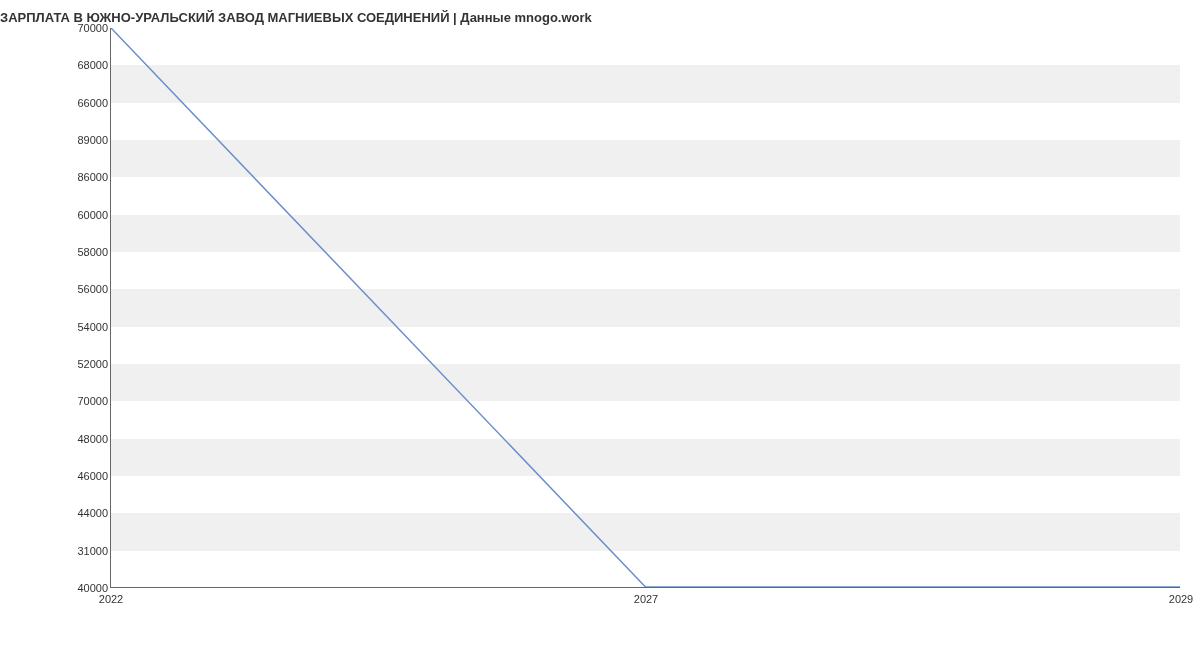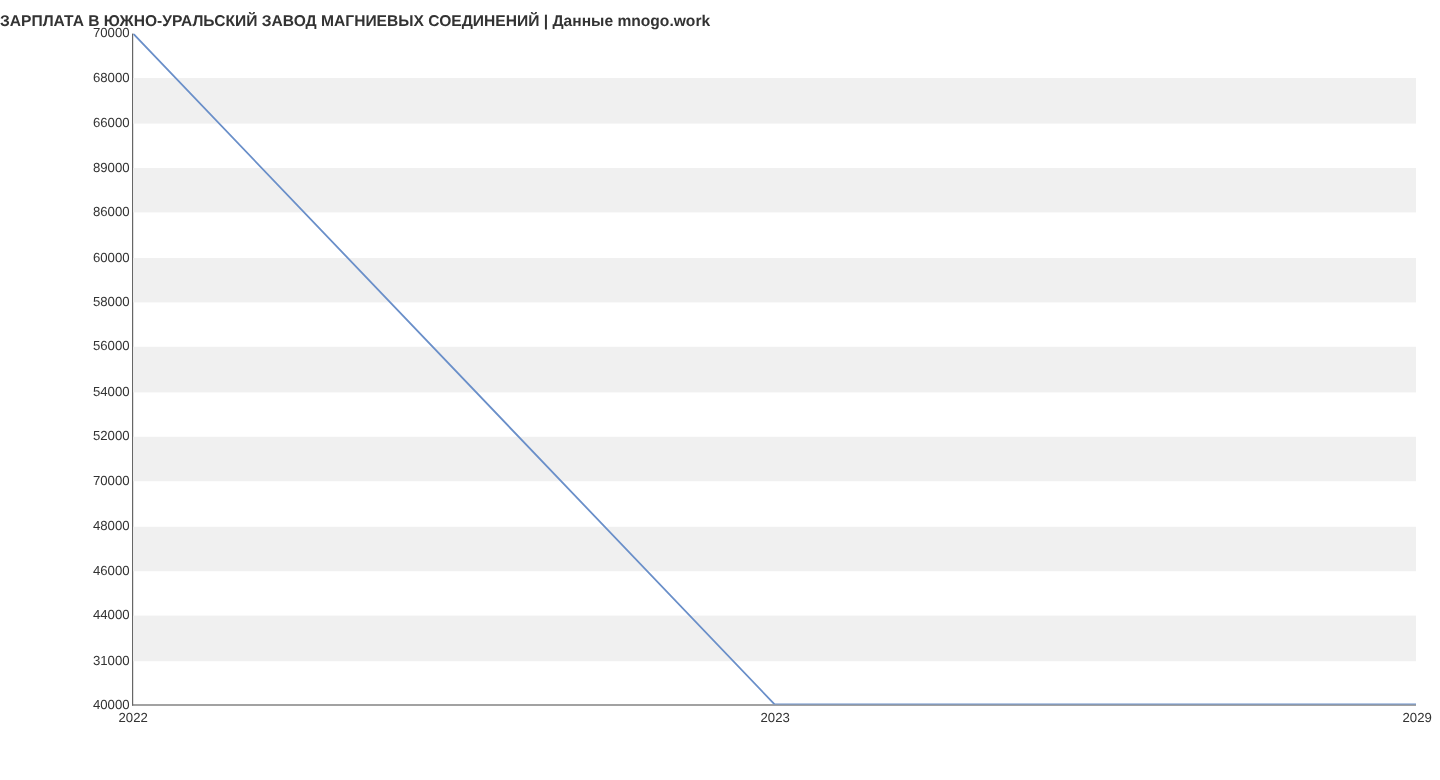--- a/index.html
+++ b/index.html
@@ -96,17 +96,17 @@
         <div class="grid-band" style="top: 261.333px; height: 37.3333px; background: rgb(240, 240, 240);"></div>
         <div class="grid-band" style="top: 186.667px; height: 37.3333px; background: rgb(240, 240, 240);"></div>
         <div class="grid-band" style="top: 112px; height: 37.3333px; background: rgb(240, 240, 240);"></div>
         <div class="grid-band" style="top: 37.3333px; height: 37.3333px; background: rgb(240, 240, 240);"></div>
       </div>
     <svg class="line-svg" viewBox="0 0 1070 560" preserveAspectRatio="none">
       <polyline id="series-line" fill="none" stroke-width="1.5" points="0,0 535,560 1070,560" stroke="#6a8fc9"></polyline>
     </svg>
     <div id="x-ticks">
         <div class="x-tick" style="left: 0px;">2022</div>
-        <div class="x-tick" style="left: 535px;">2023</div>
+        <div class="x-tick" style="left: 535px;">2027</div>
         <div class="x-tick" style="left: 1070px;">2029</div>
       </div>
   </div>
 </div>
 
 </body></html>

